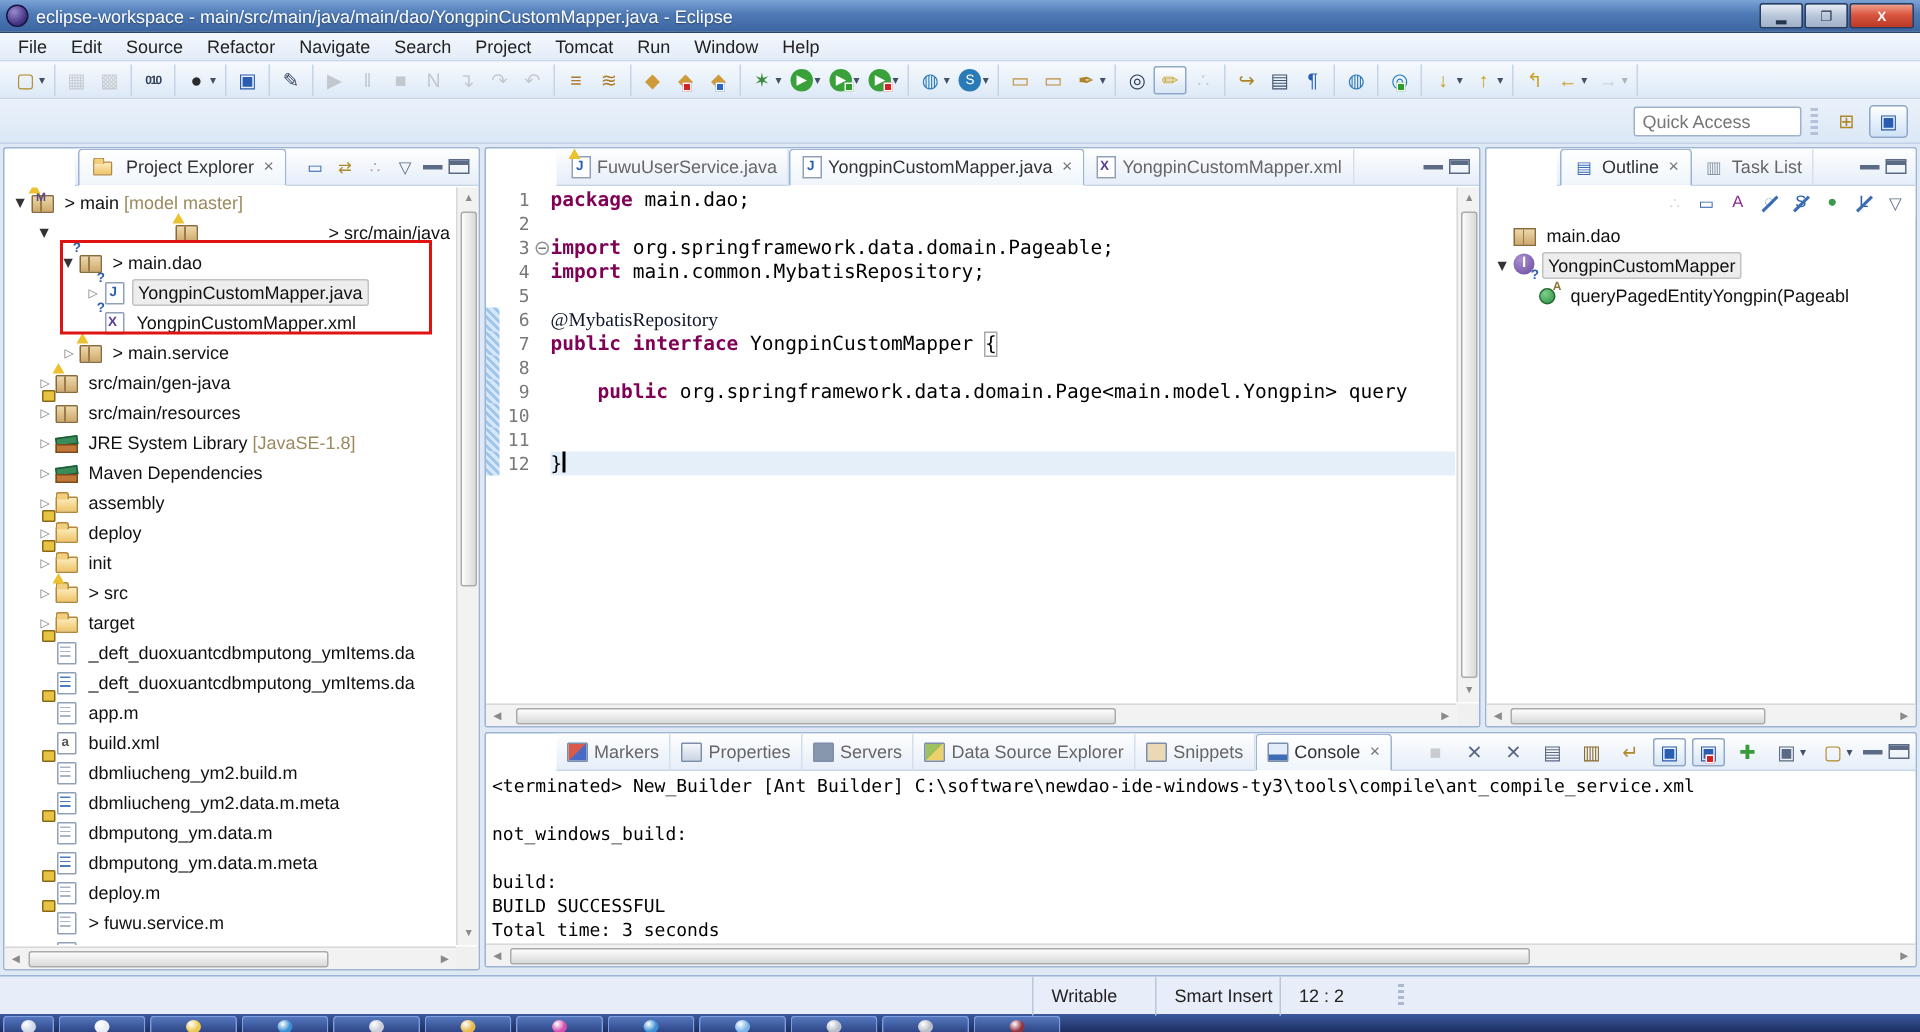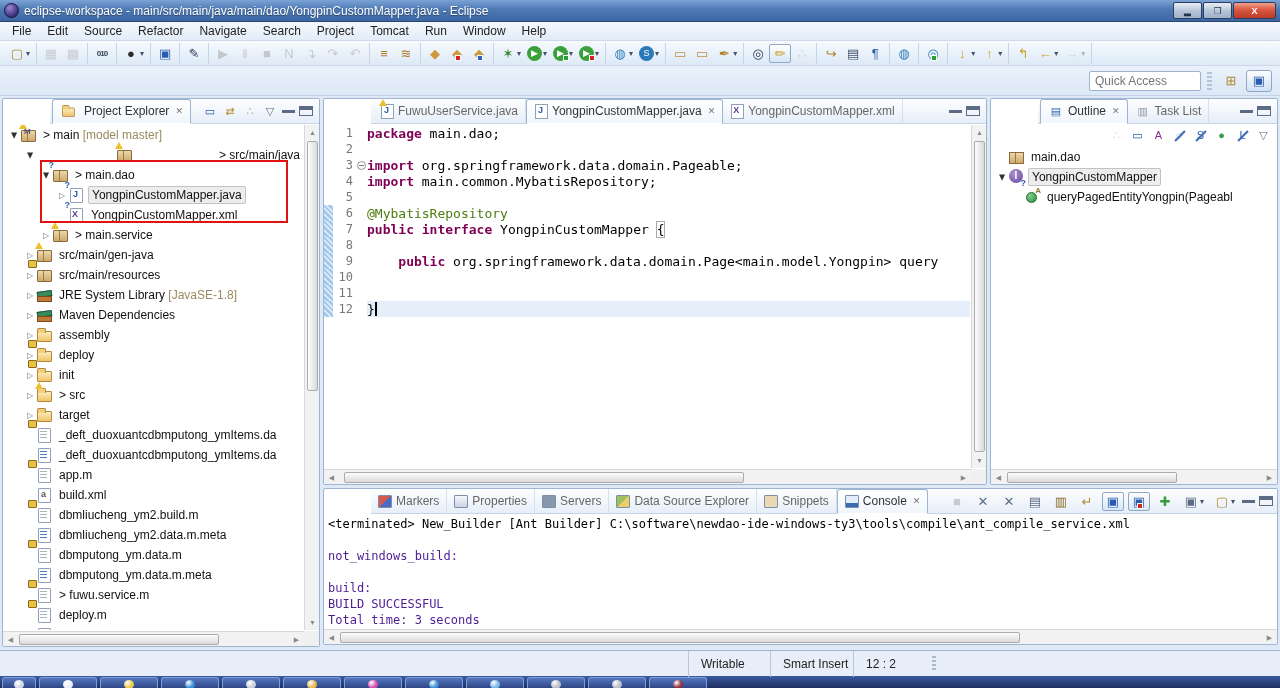--- a/index.html
+++ b/index.html
@@ -97,21 +97,21 @@
   .ruler { width:9px; height:16px; flex:0 0 9px; }
   .ruler.chg { background:repeating-linear-gradient(45deg,#d4e6f8 0 2px,#9ec6ec 2px 4px); }
   .lno { width:22px; flex:0 0 22px; text-align:right; color:#787878; font-size:12px; padding-right:2px; }
   .foldcol { width:12px; flex:0 0 12px; display:flex; align-items:center; justify-content:center; }
   .foldmark { width:9px; height:9px; border:1px solid #919191; border-radius:50%; position:relative; background:#fff; }
   .foldmark::after { content:""; position:absolute; left:1px; right:1px; top:3px; border-top:1px solid #777; }
   .code { white-space:pre; color:#000; flex:1; }
   .cl.current .code-wrap { background:#e4eff9; }
   .code-wrap { flex:1; display:flex; height:16px; align-items:center; }
   .kw { color:#7f0055; font-weight:bold; }
-  .ann { color:#4d7c0f; }
+  .ann { color:#0f172a;font-family:Liberation Serif, serif; }
   .pl { color:#000; }
   .br { color:#000; outline:1px solid #a8a8a8; }
   .caret { display:inline-block; width:2px; height:14px; background:#000; vertical-align:-2px; }
 
   
   .ol-toolbar { height:22px; display:flex; align-items:center; justify-content:flex-end; gap:6px; padding:0 6px; background:#fff; }
   .ol-ico { font-size:11px; cursor:pointer; position:relative; width:15px; text-align:center; }
   .ol-ico.slash::after { content:""; position:absolute; left:1px; top:6px; width:14px; border-top:2px solid #3b6cb4; transform:rotate(-45deg); }
   .ol-tree { position:absolute; top:48px; left:1px; right:1px; bottom:16px; font-size:12px; overflow:hidden; }
   .oi { width:16px; height:16px; flex:0 0 16px; margin-right:4px; position:relative; }
@@ -125,21 +125,21 @@
   .con-tabs { height:25px; background:linear-gradient(#fefefe,#e6eef9); border-bottom:1px solid #c6d4e7; display:flex; align-items:center; }
   .ci { width:14px; height:13px; flex:0 0 14px; border:1px solid #7d8ea8; border-radius:1px; }
   .ci.mk { background:linear-gradient(135deg,#d85a4a 50%,#4a6ac8 50%); }
   .ci.pr { background:linear-gradient(#f4f7fb,#c9d4e4); }
   .ci.sv { background:#8898ac; }
   .ci.ds { background:linear-gradient(135deg,#9fc05e 50%,#ecd06a 50%); }
   .ci.sn { background:#ead9b4; }
   .ci.cs { background:#e2ecfb; box-shadow:inset 0 -4px 0 #3b6cb4; }
   .con-body { position:absolute; top:26px; left:0; right:0; bottom:16px; background:#fff; overflow:hidden; padding:2px 4px; }
   .con-line { font-family:"DejaVu Sans Mono",monospace; font-size:12px; height:16px; white-space:pre; color:#000; }
-  .con-line.out { color:#4c1d95; }
+  .con-line.out { color:#000000; }
 
   
   .statusbar { height:26px; background:#e7eef9; border-top:1px solid #9db4d2; position:relative; font-size:12px; color:#222; }
   .st-cell { position:absolute; top:0; height:26px; line-height:26px; padding-left:12px; border-left:1px solid #b9c7da; }
   .st-grip { position:absolute; top:5px; width:4px; height:16px; background:repeating-linear-gradient(180deg,#aab9ce 0 2px,transparent 2px 4px); }
 
   
   .taskbar { height:12px; background:linear-gradient(#3c5a9e,#1c2f61); display:flex; align-items:flex-start; gap:3px; padding:1px 2px 0; }
   .tk-btn { height:11px; border:1px solid #7e9ce0; border-bottom:none; border-radius:3px 3px 0 0; background:linear-gradient(#5577bd,#2e4687); position:relative; }
   .tk-dot { position:absolute; left:50%; top:2px; transform:translateX(-50%); width:10px; height:9px; border-radius:50%; }
@@ -526,28 +526,28 @@
           <div class="trow" style="padding-left: 20px;">
             <span class="arrow"></span>
             <span class="ti pgb"></span>
             <span class="tlabel">dbmputong_ym.data.m.meta</span>
           </div>
           <div class="trow" style="padding-left: 20px;">
             <span class="arrow"></span>
             <span class="ti pg">
               <i class="ov lock"></i>
             </span>
-            <span class="tlabel">&gt; fuwu.service.m</span>
+            <span class="tlabel">deploy.m</span>
           </div>
           <div class="trow" style="padding-left: 20px;">
             <span class="arrow"></span>
             <span class="ti pg">
               <i class="ov lock"></i>
             </span>
-            <span class="tlabel">deploy.m</span>
+            <span class="tlabel">&gt; fuwu.service.m</span>
           </div>
           <div class="trow" style="padding-left: 20px;">
             <span class="arrow"></span>
             <span class="ti pgb"></span>
             <span class="tlabel">fuwu.service.m.meta</span>
           </div>
         </div>
       <div class="sb-v">
         <span class="sb-arrow" style="top:0;">▲</span>
         <span class="sb-thumb" style="left:2px;width:11px;top:16px;height:250px;"></span>

